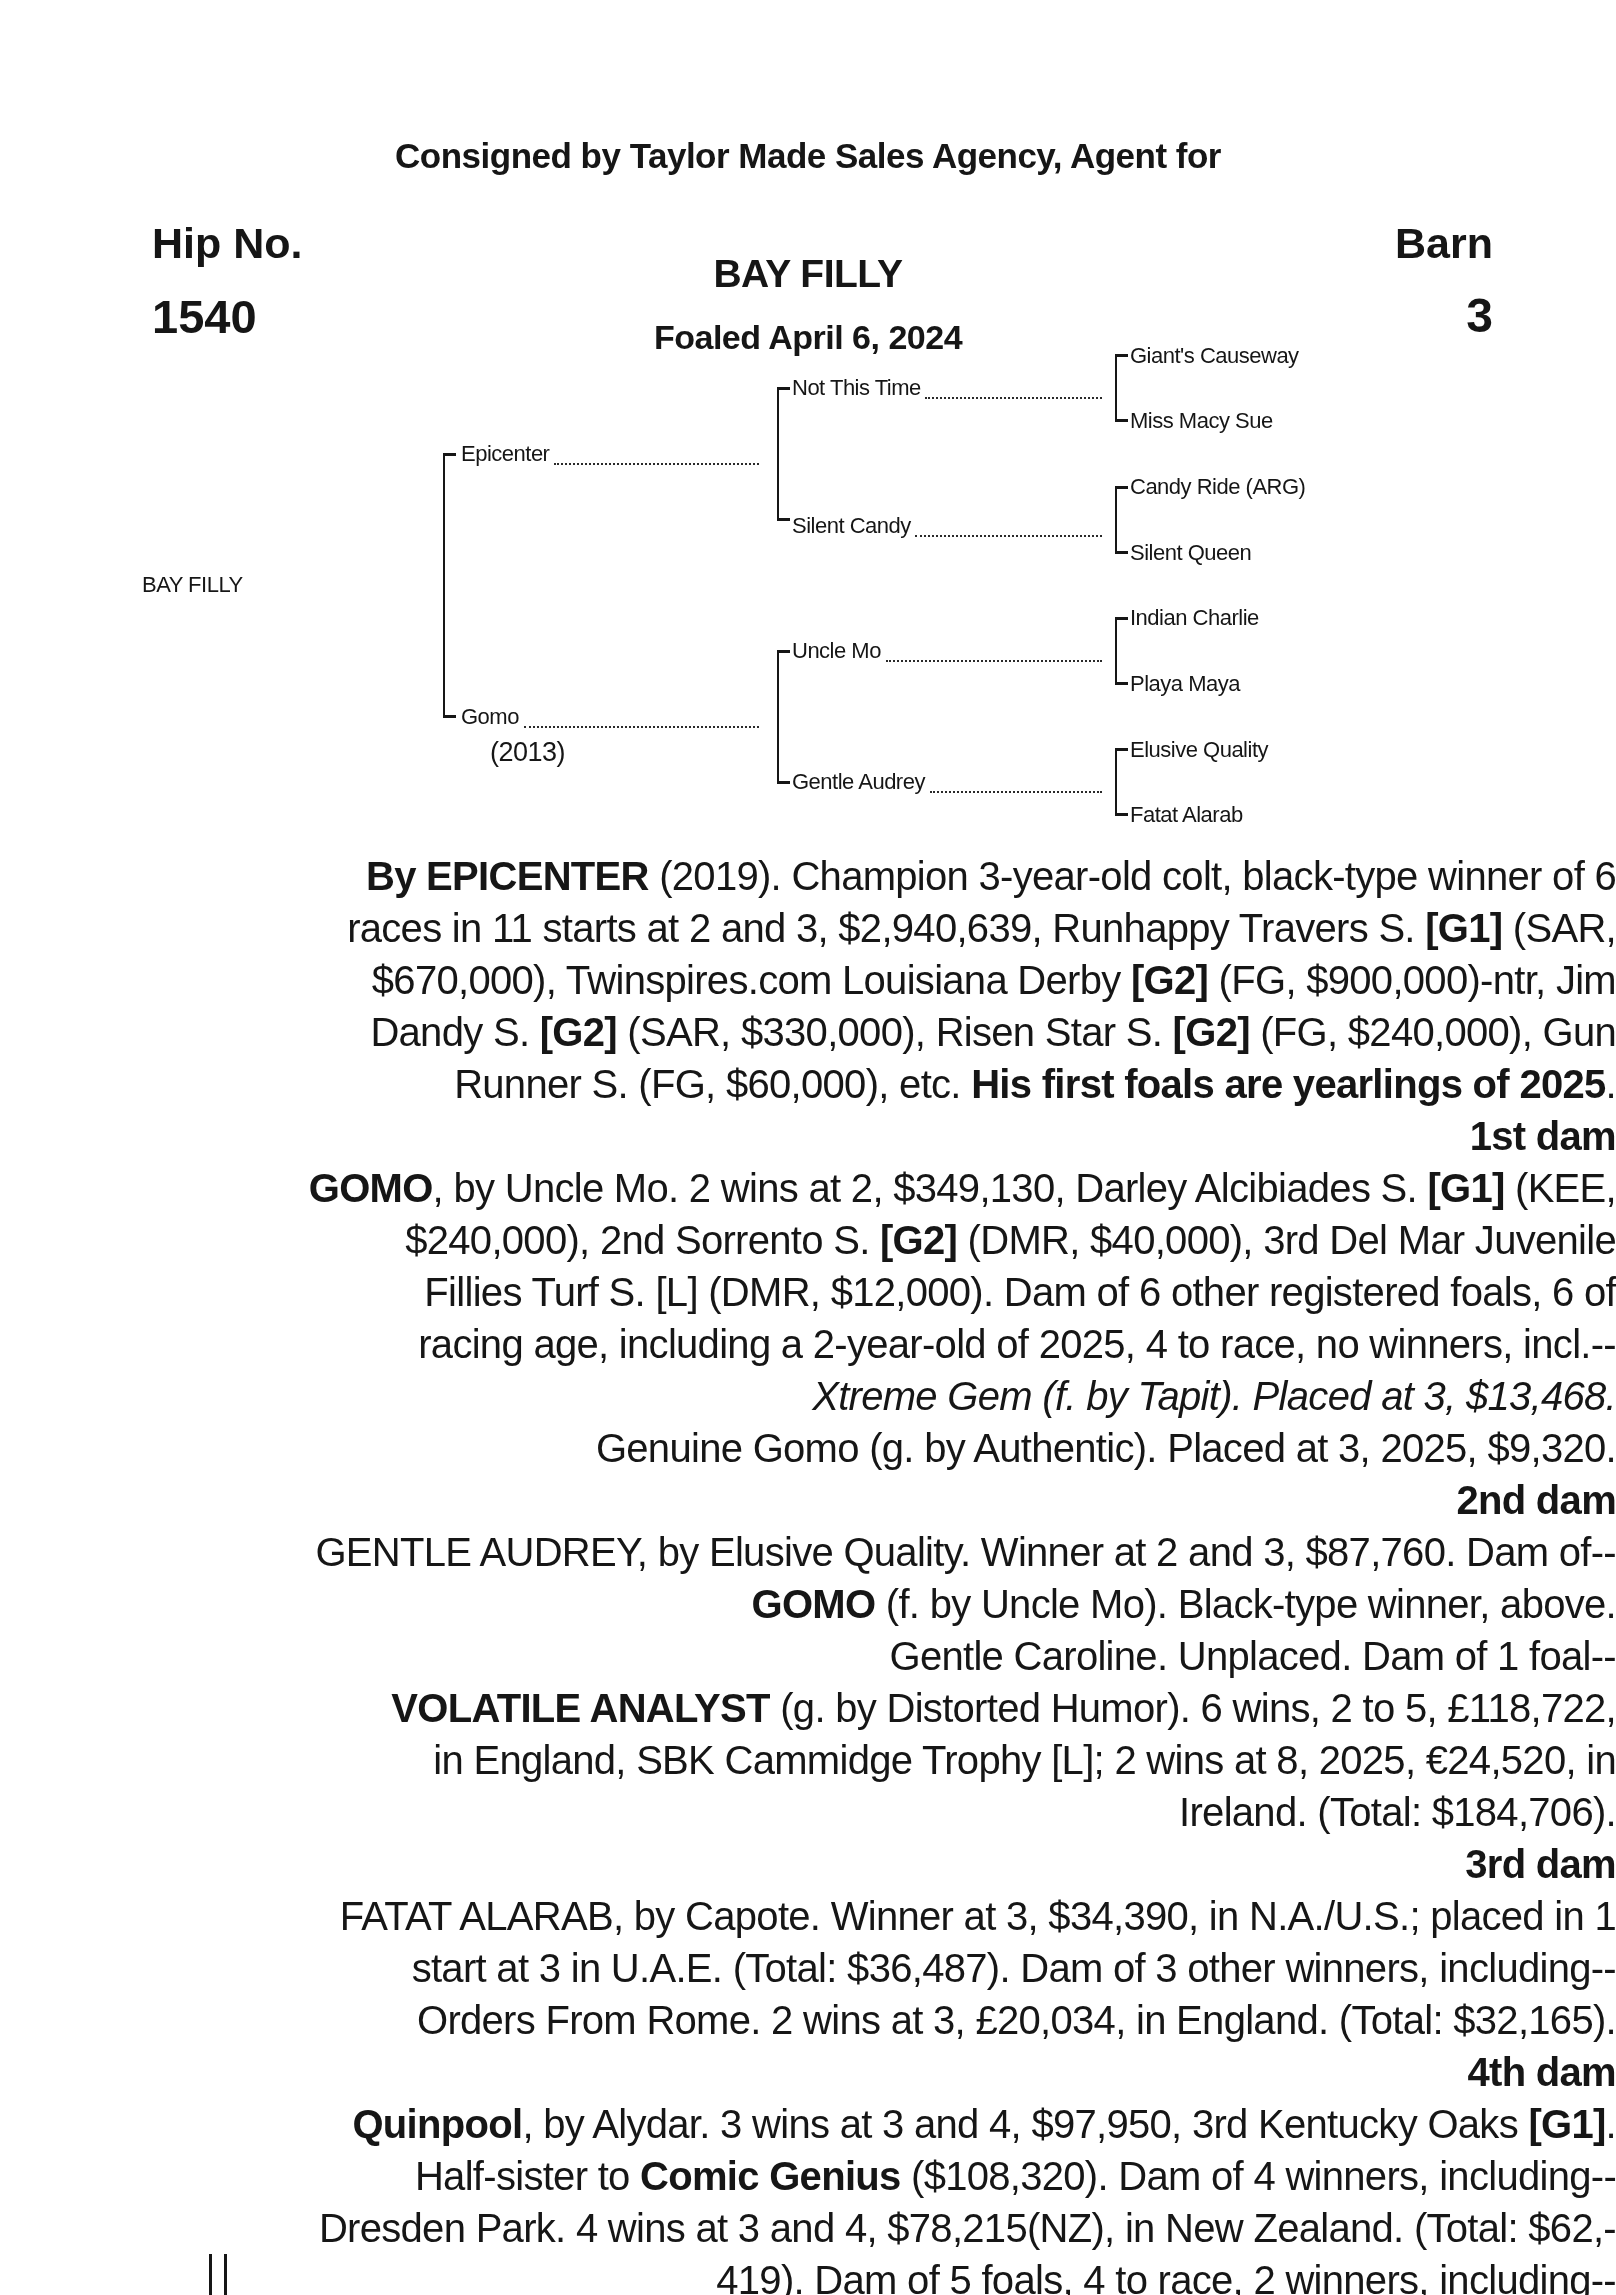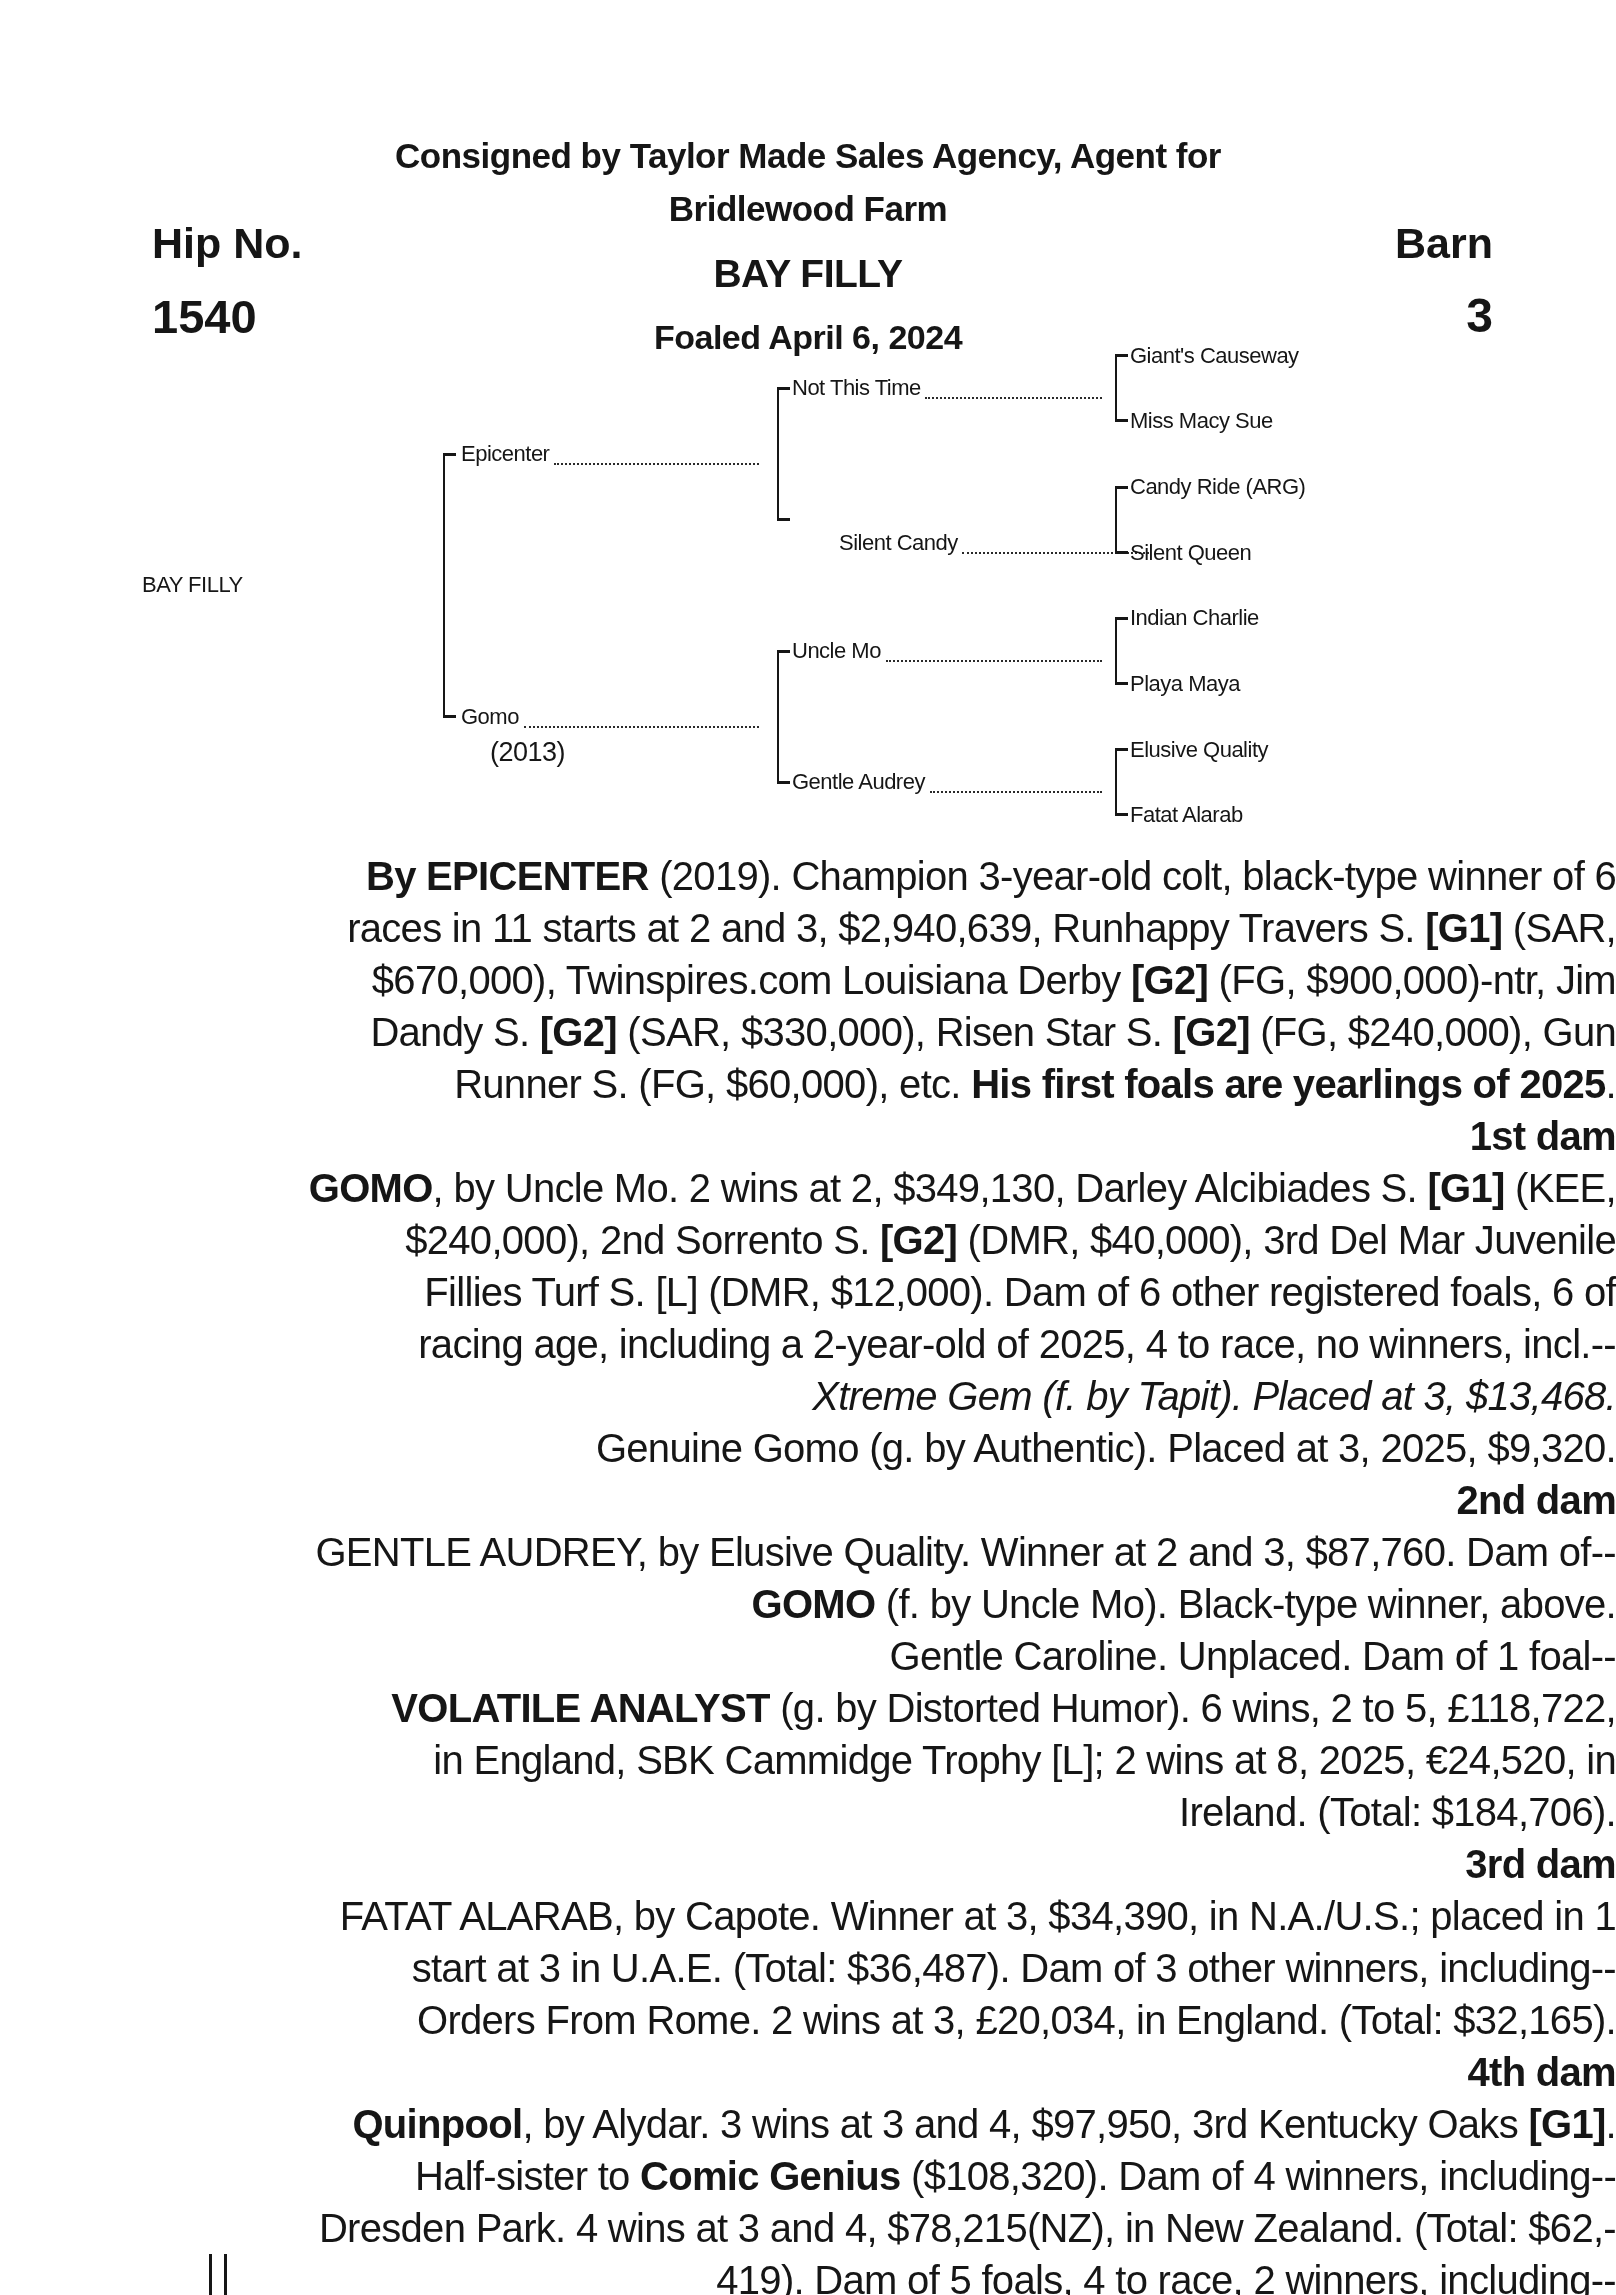--- a/index.html
+++ b/index.html
@@ -49,21 +49,20 @@
   }
   .line.bars::before{left:209px;}
   .line.bars::after{left:224px;}
 </style>
 </head>
 <body>
 
 <div id="page">
 
   <div id="consigned1" class="hdr-center">Consigned by Taylor Made Sales Agency, Agent for</div>
-  <div id="consigned2" class="hdr-center">Bridlewood Farm</div>
 
   <div id="hip-label" class="hdr-left">Hip No.</div>
   <div id="hip-number" class="hdr-left">1540</div>
 
   <div id="barn-label" class="hdr-right">Barn</div>
   <div id="barn-number" class="hdr-right">3</div>
 
   <div id="horse-title" class="hdr-center">BAY FILLY</div>
   <div id="foaled" class="hdr-center">Foaled April 6, 2024</div>
 
@@ -77,21 +76,21 @@
       </div>
       <div class="tree-node" style="left: 461px; top: 700px; width: 298px;">
         <span class="nm">Gomo</span>
         <span class="leader"></span>
       </div>
       <div class="tree-sub" style="left: 490px; top: 737px;">(2013)</div>
       <div class="tree-node" style="left: 792px; top: 371px; width: 310px;">
         <span class="nm">Not This Time</span>
         <span class="leader"></span>
       </div>
-      <div class="tree-node" style="left: 792px; top: 526px; width: 310px; margin-left: 47px;">
+      <div class="tree-node" style="left: 792px; top: 509px; width: 310px;">
         <span class="nm">Silent Candy</span>
         <span class="leader"></span>
       </div>
       <div class="tree-node" style="left: 792px; top: 634px; width: 310px;">
         <span class="nm">Uncle Mo</span>
         <span class="leader"></span>
       </div>
       <div class="tree-node" style="left: 792px; top: 765px; width: 310px;">
         <span class="nm">Gentle Audrey</span>
         <span class="leader"></span>

